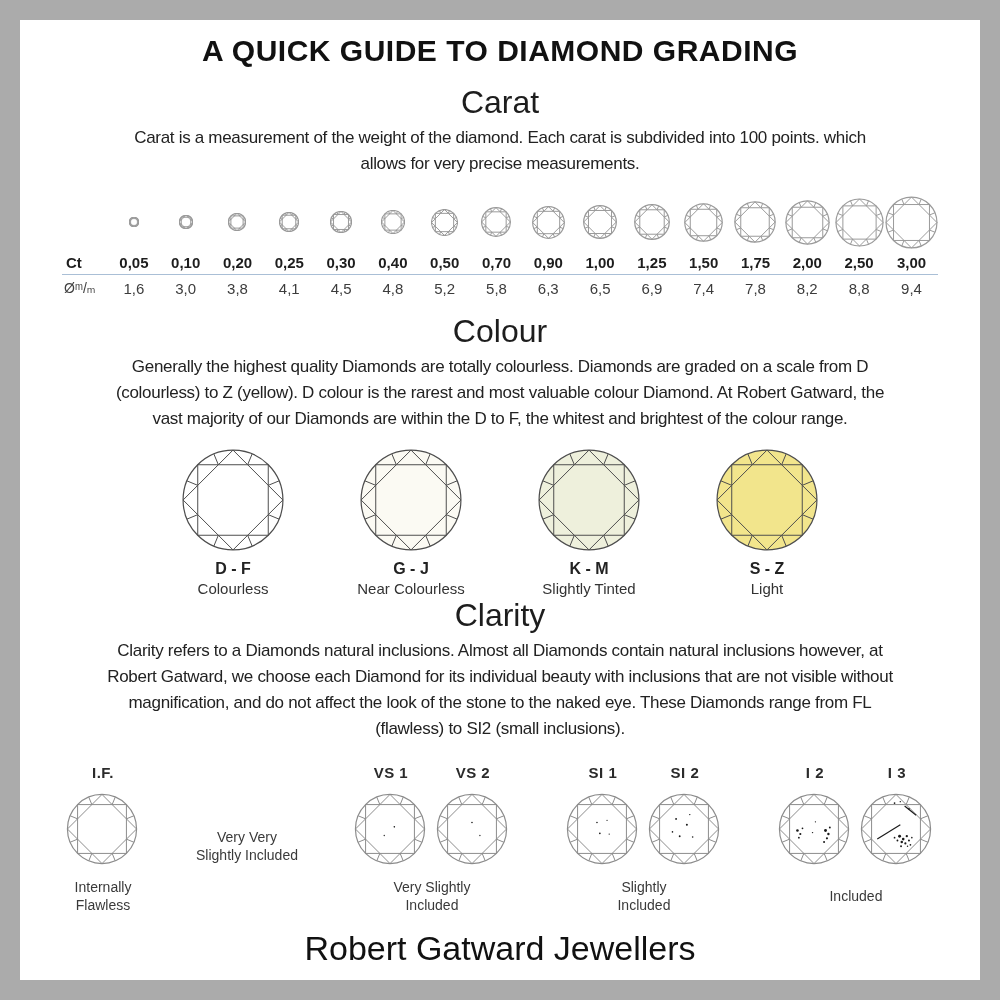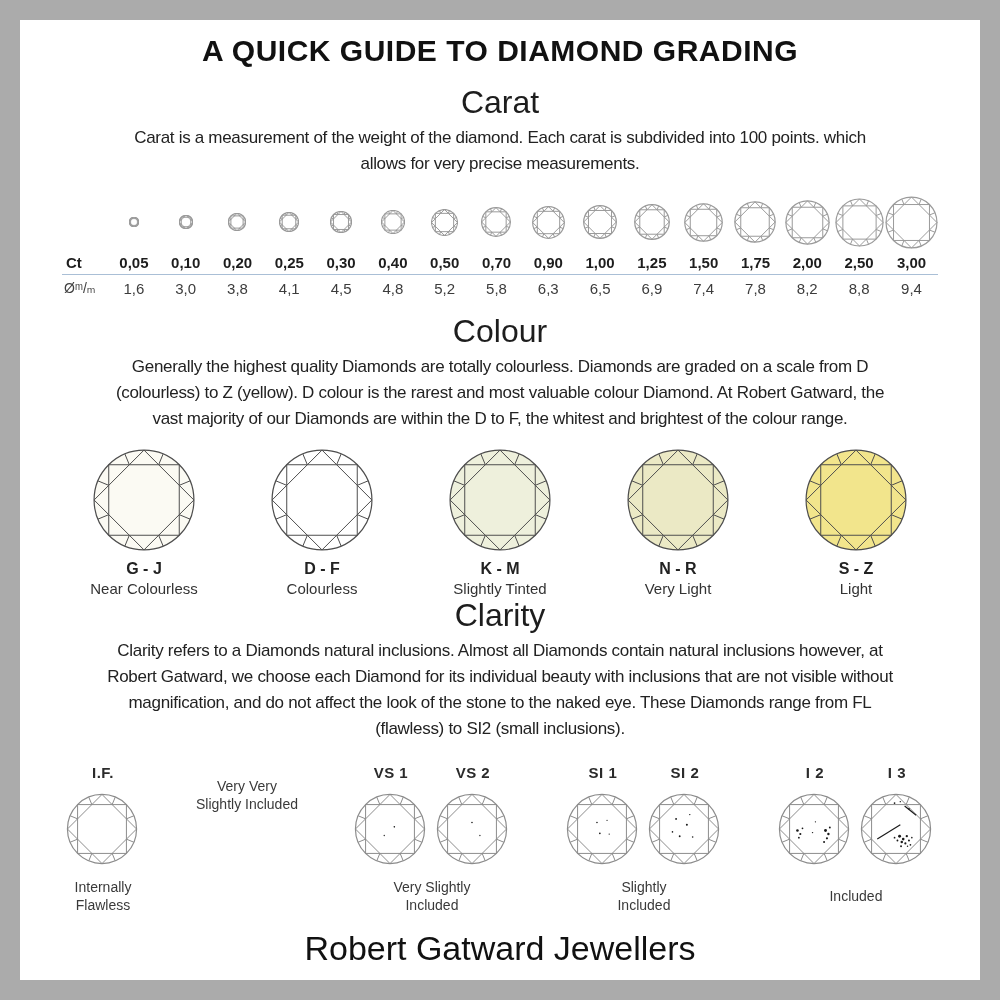--- a/index.html
+++ b/index.html
@@ -67,21 +67,21 @@
     display:flex;justify-content:center;
   }
   .col-col{width:178px;text-align:center;}
   .col-range{margin-top:8px;font-size:16px;font-weight:700;color:#222;}
   .col-label{margin-top:2px;font-size:15px;color:#333;}
 
   
   .clarity-row{
     margin-top:22px;
     padding:0 46px;
-    display:flex;justify-content:space-between;align-items:flex-start;
+    display:flex;justify-content:space-between;align-items:center;
   }
   .clr-group{text-align:center;}
   .clr-items{display:flex;gap:8px;justify-content:center;}
   .clr-item{width:74px;}
   .clr-grade{font-size:15px;font-weight:700;letter-spacing:.5px;color:#2b2b2b;margin-bottom:12px;}
   .clr-desc{
     margin-top:12px;min-height:38px;
     display:flex;flex-direction:column;justify-content:center;
     font-size:14px;line-height:18px;color:#3a3a3a;
     white-space:pre-line;
@@ -250,51 +250,44 @@
       <div class="cell mm-cell" style="--ct: 3,00; --mm: 9,4; --size: 53px;">9,4</div>
     </div>
 
   <div class="section-heading" style="margin-top:12px">Colour</div>
   <div class="para">Generally the highest quality Diamonds are totally colourless. Diamonds are graded on a scale from D
 (colourless) to Z (yellow). D colour is the rarest and most valuable colour Diamond. At Robert Gatward, the
 vast majority of our Diamonds are within the D to F, the whitest and brightest of the colour range.</div>
 
   <div class="colour-row">
 
+      <div class="col-col" style="--range: D - F; --label: Colourless; --fill: #ffffff;">
+        <svg class="gem colour-gem" viewBox="0 0 100 100">
+          <use href="#gem"></use>
+        </svg>
+        <div class="col-range">D - F</div>
+        <div class="col-label">Colourless</div>
+      </div>
+
       <div class="col-col" style="--range: G - J; --label: Near Colourless; --fill: #fbfaf3;">
         <svg class="gem colour-gem" viewBox="0 0 100 100">
           <use href="#gem"></use>
         </svg>
         <div class="col-range">G - J</div>
         <div class="col-label">Near Colourless</div>
       </div>
 
-      <div class="col-col" style="--range: D - F; --label: Colourless; --fill: #ffffff;">
-        <svg class="gem colour-gem" viewBox="0 0 100 100">
-          <use href="#gem"></use>
-        </svg>
-        <div class="col-range">D - F</div>
-        <div class="col-label">Colourless</div>
-      </div>
-
       <div class="col-col" style="--range: K - M; --label: Slightly Tinted; --fill: #eef0dc;">
         <svg class="gem colour-gem" viewBox="0 0 100 100">
           <use href="#gem"></use>
         </svg>
         <div class="col-range">K - M</div>
         <div class="col-label">Slightly Tinted</div>
       </div>
 
-      <div class="col-col" style="--range: N - R; --label: Very Light; --fill: #ebe9c5;">
-        <svg class="gem colour-gem" viewBox="0 0 100 100">
-          <use href="#gem"></use>
-        </svg>
-        <div class="col-range">N - R</div>
-        <div class="col-label">Very Light</div>
-      </div>
 
       <div class="col-col" style="--range: S - Z; --label: Light; --fill: #f2e58c;">
         <svg class="gem colour-gem" viewBox="0 0 100 100">
           <use href="#gem"></use>
         </svg>
         <div class="col-range">S - Z</div>
         <div class="col-label">Light</div>
       </div>
     </div>
 

